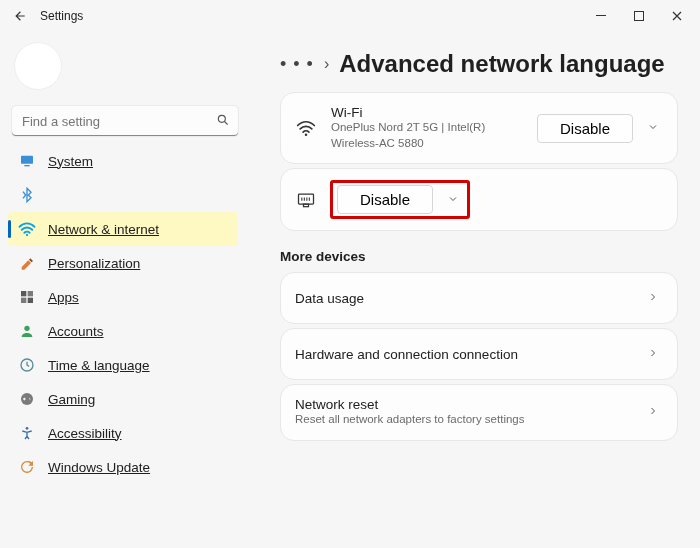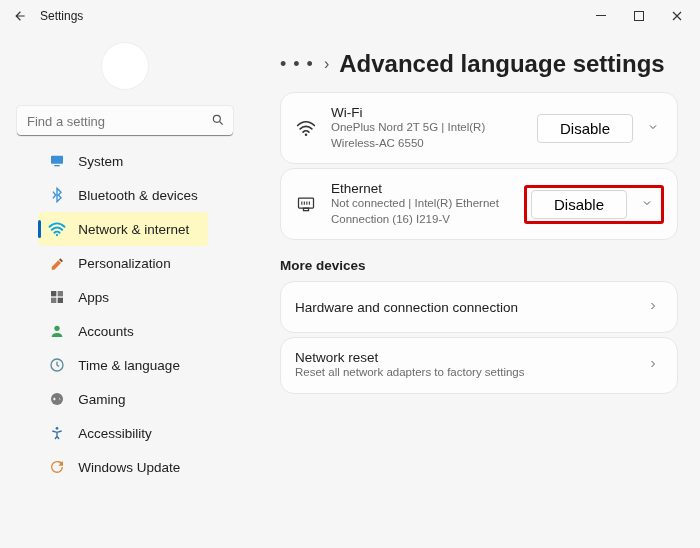--- a/index.html
+++ b/index.html
@@ -5,29 +5,29 @@
 * { box-sizing: border-box; margin: 0; padding: 0; font-family: "Segoe UI", -apple-system, sans-serif; }
 body { width: 700px; height: 548px; background: #f6f6f6; overflow: hidden; color: #202020; }
 
 .titlebar { height: 32px; display: flex; align-items: center; padding: 0 4px; }
 .titlebar .back { width: 32px; height: 28px; display:flex; align-items:center; justify-content:center; cursor:pointer; }
 .titlebar .title { font-size: 12px; margin-left: 4px; flex:1; }
 .sysbtn { width: 38px; height: 28px; display:flex; align-items:center; justify-content:center; cursor:pointer; }
 
 .container { display:flex; height: calc(100% - 32px); }
 
-.sidebar { width: 248px; padding: 0 6px 0 8px; display:flex; flex-direction:column;align-items:center; }
+.sidebar { width: 248px; padding: 0 6px 0 8px; display:flex; flex-direction:column; }
 .profile { display:flex; align-items:center; gap:10px; padding: 10px 6px 14px 6px; }
 .avatar { width: 48px; height:48px; border-radius:50%; background:#fff; border:1px solid #eee; }
 .search { position:relative; margin: 2px 4px 8px 4px; }
 .search input { width:100%; height:30px; border:none; background:#fcfcfc; border-radius:4px; padding:0 30px 0 10px; font-size:13px; box-shadow: inset 0 -1px 0 #8a8a8a, 0 0 0 1px #eaeaea; outline:none; }
 .search .sicon { position:absolute; right:8px; top:7px; color:#555; pointer-events:none; }
 
 .nav { flex:1; overflow-y:auto; padding-right:4px; }
-.nav-item { display:flex; align-items:center; gap:12px; height:34px; padding:0 10px; border-radius:4px; font-size:13.5px; cursor:pointer; position:relative; }
+.nav-item { display:flex; align-items:center; gap:12px; height:34px; padding:0 10px; border-radius:4px; font-size:13.5px; cursor:pointer; position:relative;text-decoration:underline; }
 .nav-item.active { background:#fef9c3; }
 .nav-item.active::before { content:""; position:absolute; left:0; top:8px; bottom:8px; width:3px; background:#0067c0; border-radius:2px; }
 .nav-item .ico { width:18px; height:18px; display:flex; align-items:center; justify-content:center; }
 
 .content { flex:1; padding: 18px 22px 0 32px; overflow-y:auto; }
 .crumb { display:flex; align-items:center; gap:10px; margin-bottom:14px; }
 .crumb .dots { font-size:18px; letter-spacing:1px; color:#444; cursor:pointer; }
 .crumb h1 { font-size:24px; font-weight:600; }
 .section-h { font-size:13.5px; font-weight:600; margin: 6px 0 8px 0; }
 
@@ -98,21 +98,20 @@
             </svg>
           </span>
         <span>System</span>
       </div>
       <div class="nav-item">
         <span class="ico">
             <svg width="16" height="16" viewBox="0 0 24 24">
               <path d="M12 2l6 6-4 4 4 4-6 6V2zM6 7l4 5-4 5" fill="none" stroke="#3a8fd6" stroke-width="2"></path>
             </svg>
           </span>
-        <span>Bluetooth &amp; devices</span>
       </div>
       <div class="nav-item active">
         <span class="ico">
             <svg width="18" height="18" viewBox="0 0 24 24">
               <path d="M2 9c6-6 14-6 20 0M5 13c4-4 10-4 14 0M8.5 17c2-2 5-2 7 0" fill="none" stroke="#0aa3e8" stroke-width="2.5" stroke-linecap="round"></path>
               <circle cx="12" cy="20" r="1.5" fill="#0aa3e8"></circle>
             </svg>
           </span>
         <span>Network &amp; internet</span>
       </div>
@@ -180,87 +179,93 @@
           </span>
         <span>Windows Update</span>
       </div>
     </div>
   </div>
 
   <div class="content">
     <div class="crumb">
       <span class="dots">• • •</span>
       <span style="font-size:16px;color:#555;">›</span>
-      <h1>Advanced language settings</h1>
+      <h1>Advanced network language</h1>
     </div>
 
 
     <div class="card">
       <div class="row">
         <div class="ricon">
             <svg width="20" height="20" viewBox="0 0 24 24">
               <path d="M2 9c6-6 14-6 20 0M5 13c4-4 10-4 14 0M8.5 17c2-2 5-2 7 0" fill="none" stroke="#333" stroke-width="2" stroke-linecap="round"></path>
               <circle cx="12" cy="20" r="1.5" fill="#333"></circle>
             </svg>
           </div>
         <div class="body">
           <div class="t">Wi-Fi</div>
-          <div class="s">OnePlus Nord 2T 5G | Intel(R) Wireless-AC 6550</div>
+          <div class="s">OnePlus Nord 2T 5G | Intel(R) Wireless-AC 5880</div>
         </div>
         <div class="action">
           <button class="btn">Disable</button>
           <span class="chev"><svg width="12" height="12" viewBox="0 0 24 24">
                 <path d="M6 9l6 6 6-6" fill="none" stroke="#555" stroke-width="2"></path>
               </svg></span>
         </div>
       </div>
     </div>
 
     <div class="card">
       <div class="row">
         <div class="ricon">
             <svg width="20" height="20" viewBox="0 0 24 24">
               <rect x="3" y="5" width="18" height="12" rx="1" fill="none" stroke="#333" stroke-width="1.5"></rect>
               <rect x="9" y="17" width="6" height="3" fill="none" stroke="#333" stroke-width="1.5"></rect>
               <path d="M7 9v4M10 9v4M13 9v4M16 9v4" stroke="#333" stroke-width="1.3"></path>
             </svg>
           </div>
-        <div class="body">
-          <div class="t">Ethernet</div>
-          <div class="s">Not connected | Intel(R) Ethernet Connection (16) I219-V</div>
-        </div>
         <div class="highlight">
           <button class="btn">Disable</button>
           <span class="chev"><svg width="12" height="12" viewBox="0 0 24 24">
                 <path d="M6 9l6 6 6-6" fill="none" stroke="#555" stroke-width="2"></path>
               </svg></span>
         </div>
       </div>
     </div>
 
     <div class="section-h" style="margin-top:18px;">More devices</div>
 
 
-
     <div class="card">
       <div class="row clickable">
         <div class="body">
-          <div class="t">Hardware and connection connection</div>
+          <div class="t">Data usage</div>
         </div>
         <span class="chev"><svg width="12" height="12" viewBox="0 0 24 24">
               <path d="M9 6l6 6-6 6" fill="none" stroke="#555" stroke-width="2"></path>
             </svg></span>
       </div>
     </div>
 
     <div class="card">
       <div class="row clickable">
         <div class="body">
-          <div class="t">Network reset</div>
-          <div class="s">Reset all network adapters to factory settings</div>
+          <div class="t">Hardware and connection connection</div>
         </div>
         <span class="chev"><svg width="12" height="12" viewBox="0 0 24 24">
               <path d="M9 6l6 6-6 6" fill="none" stroke="#555" stroke-width="2"></path>
             </svg></span>
       </div>
     </div>
+
+    <div class="card">
+      <div class="row clickable">
+        <div class="body">
+          <div class="t">Network reset</div>
+          <div class="s">Reset all network adapters to factory settings</div>
+        </div>
+        <span class="chev"><svg width="12" height="12" viewBox="0 0 24 24">
+              <path d="M9 6l6 6-6 6" fill="none" stroke="#555" stroke-width="2"></path>
+            </svg></span>
+      </div>
+    </div>
   </div>
 </div>
 
 </body></html>

